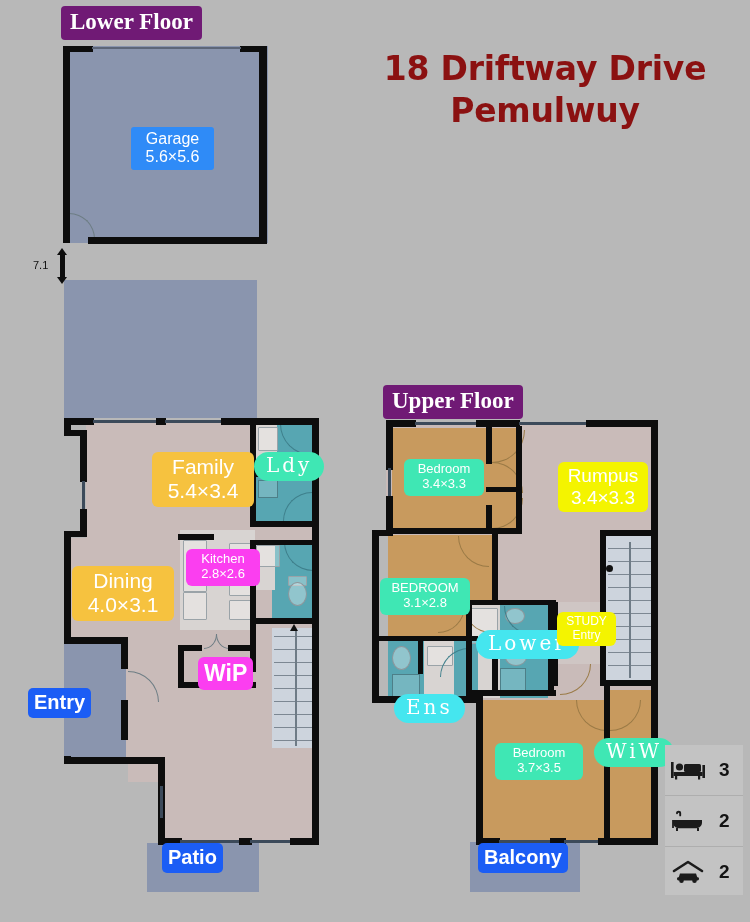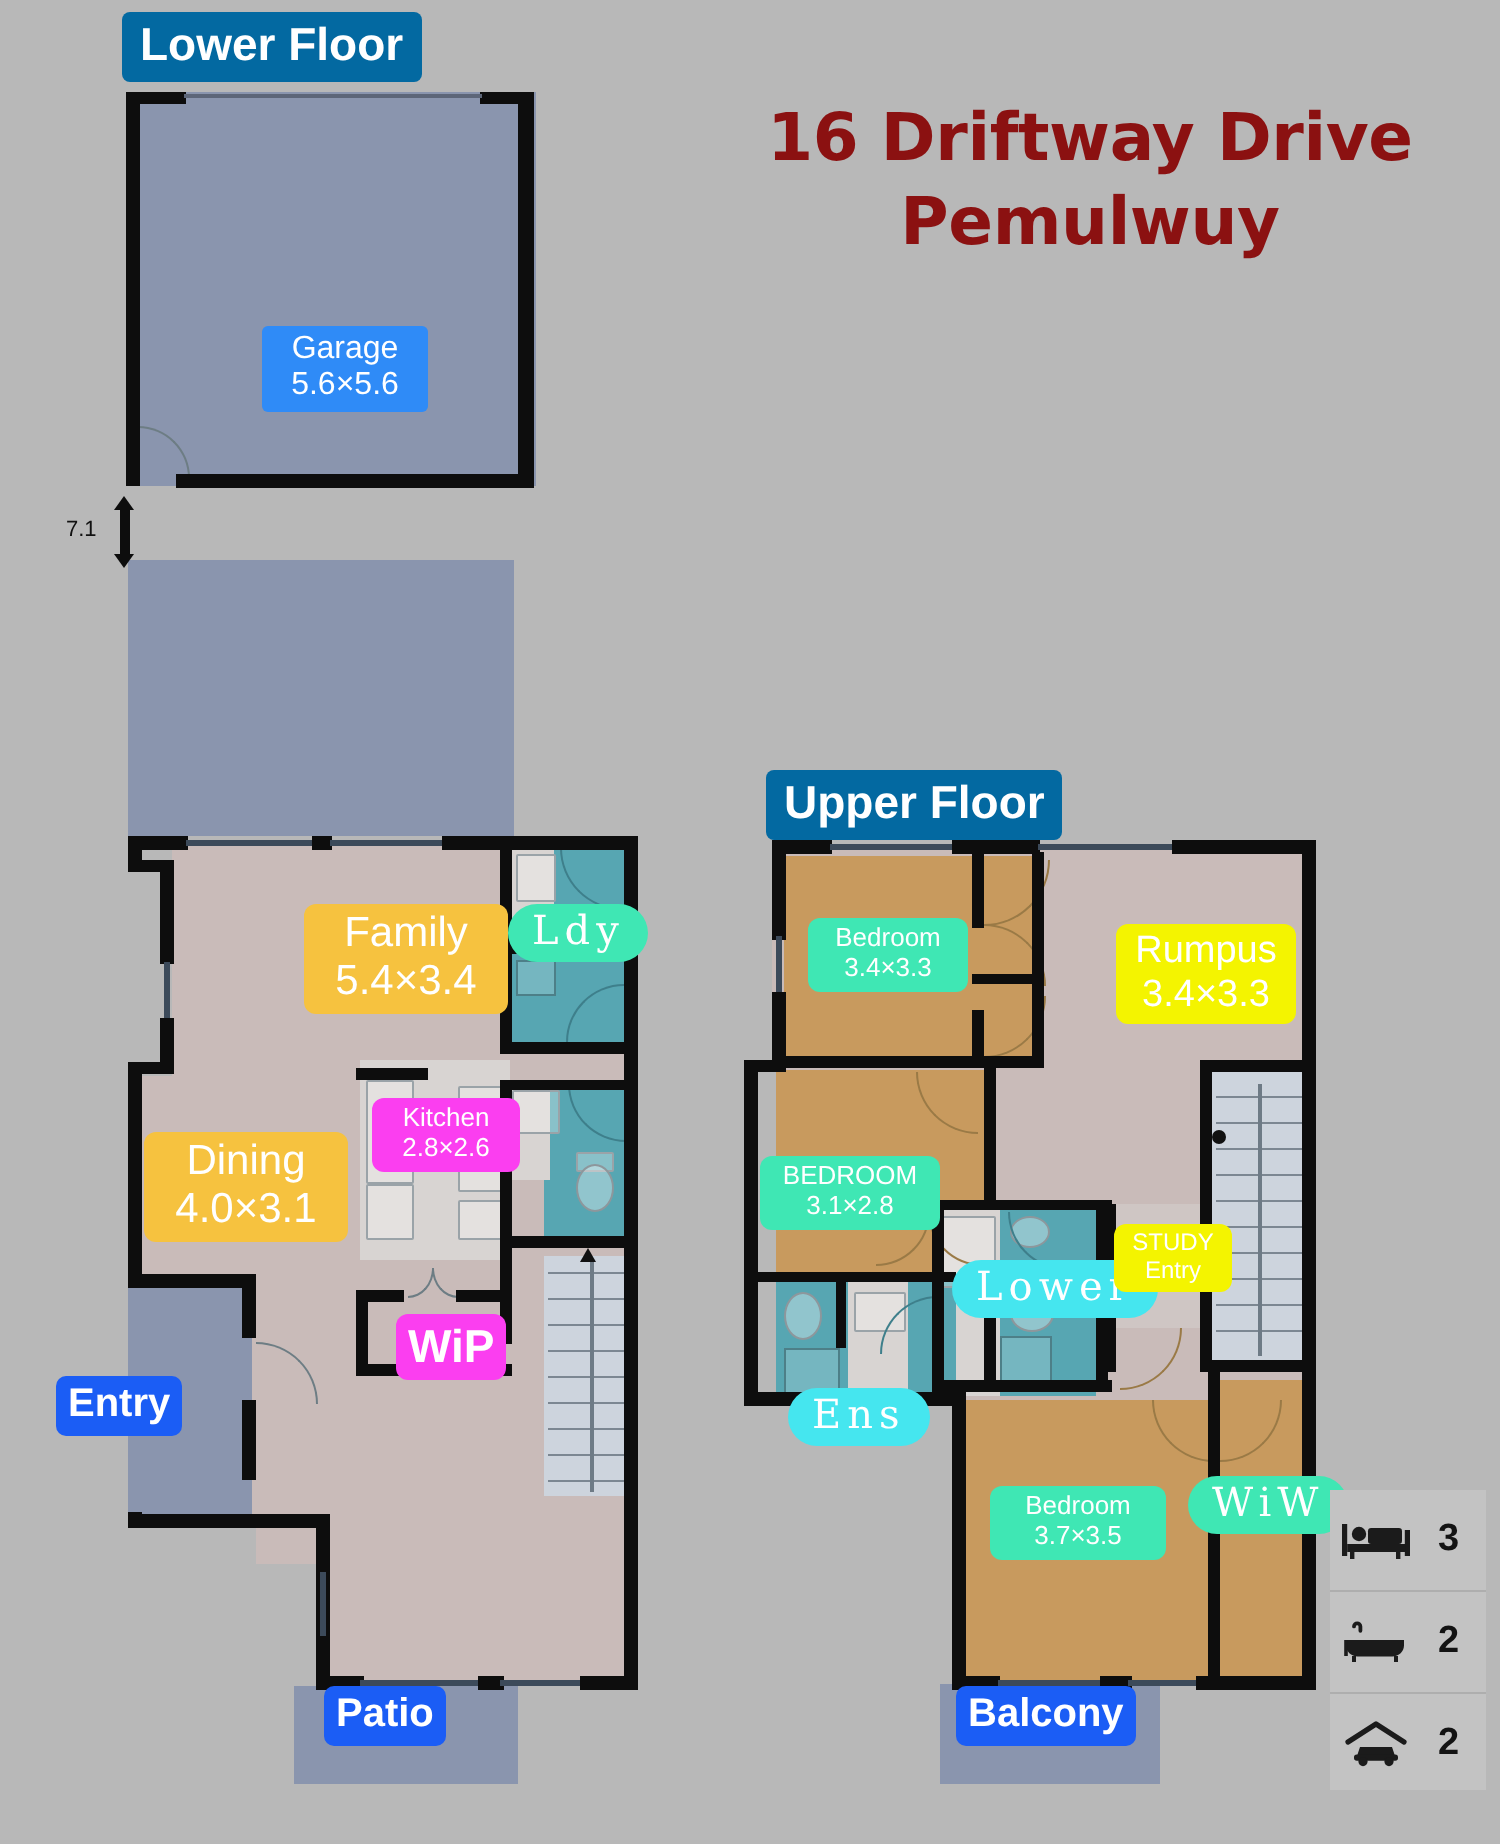--- a/index.html
+++ b/index.html
@@ -32,28 +32,28 @@
     font-size: 33px;
     font-weight: bold;
     line-height: 1.28;
     letter-spacing: -0.2px;
   }
   #title .ln2 { display:block; }
 
   
   .floor-badge {
     position: absolute;
-    background: #0369a1;
+    background: #701a75;
     color: #ffffff;
     font-size: 23px;
     font-weight: bold;
     padding: 3px 9px 5px 9px;
     border-radius: 4px;
     white-space: nowrap;
-    font-family: Liberation Sans, sans-serif;
+    font-family: Liberation Serif, serif;
     z-index: 40;
   }
 
   
   .outdoor {
     position: absolute;
     background: #8a95ae;
     z-index: 1;
   }
 
@@ -135,21 +135,21 @@
   .lab-amber   { background:#f6c23f; font-size:21px; font-weight:normal; }
   .lab-yellow  { background:#f4f400; font-size:19px; font-weight:normal; }
   .lab-mint-sm { background:#3fe7b4; font-size:13px; }
   .lab-cyanpill{ background:#45e6ef; font-size:20px; border-radius:999px;
                  font-family:"DejaVu Serif", serif; letter-spacing:3px; padding:2px 12px 4px 12px; }
   .lab-mintpill{ background:#3fe7b4; font-size:20px; border-radius:999px;
                  font-family:"DejaVu Serif", serif; letter-spacing:3px; padding:2px 12px 4px 12px; }
   .lab-magenta { background:#fb3ef0; font-size:13px; }
   .lab-magenta-lg { background:#fb3ef0; font-size:23px; font-weight:bold; }
   .lab-blue    { background:#1b5df5; font-size:20px; font-weight:bold; border-radius:5px; }
-  .lab-bluesm  { background:#2f8bf7; font-size:16px; border-radius:3px;margin-top:36px; }
+  .lab-bluesm  { background:#2f8bf7; font-size:16px; border-radius:3px; }
   .lab-yellow-sm { background:#f4f400; font-size:12px; }
 
   
   #dim-marker { position:absolute; z-index:35; }
   #dim-marker .txt {
     position:absolute; left:0; top:6px; font-size:11px; color:#111;
     font-family:"Liberation Sans", sans-serif;
   }
   #dim-marker .bar { position:absolute; left:27px; top:0; width:5px; height:26px; background:#0d0d0d; }
   #dim-marker .ah-up {
@@ -178,21 +178,21 @@
     font-size:19px; font-weight:bold; color:#131313; margin-left:8px;
     font-family:"Liberation Sans", sans-serif;
   }
 </style>
 </head>
 <body>
 
 <div id="page">
 
   <div id="title">
-    <span>16 Driftway Drive</span>
+    <span>18 Driftway Drive</span>
     <span class="ln2">Pemulwuy</span>
   </div>
 
   <div class="floor-badge" style="left:61px; top:6px;">Lower Floor</div>
 
   <div class="fill-garage" style="left:68px; top:46px; width:200px; height:197px;"></div>
 
   <div class="wall" style="left:63px; top:46px; width:7px; height:197px;"></div>
   <div class="wall" style="left:259px; top:46px; width:8px; height:197px;"></div>
   <div class="wall" style="left:63px; top:46px; width:30px; height:6px;"></div>

